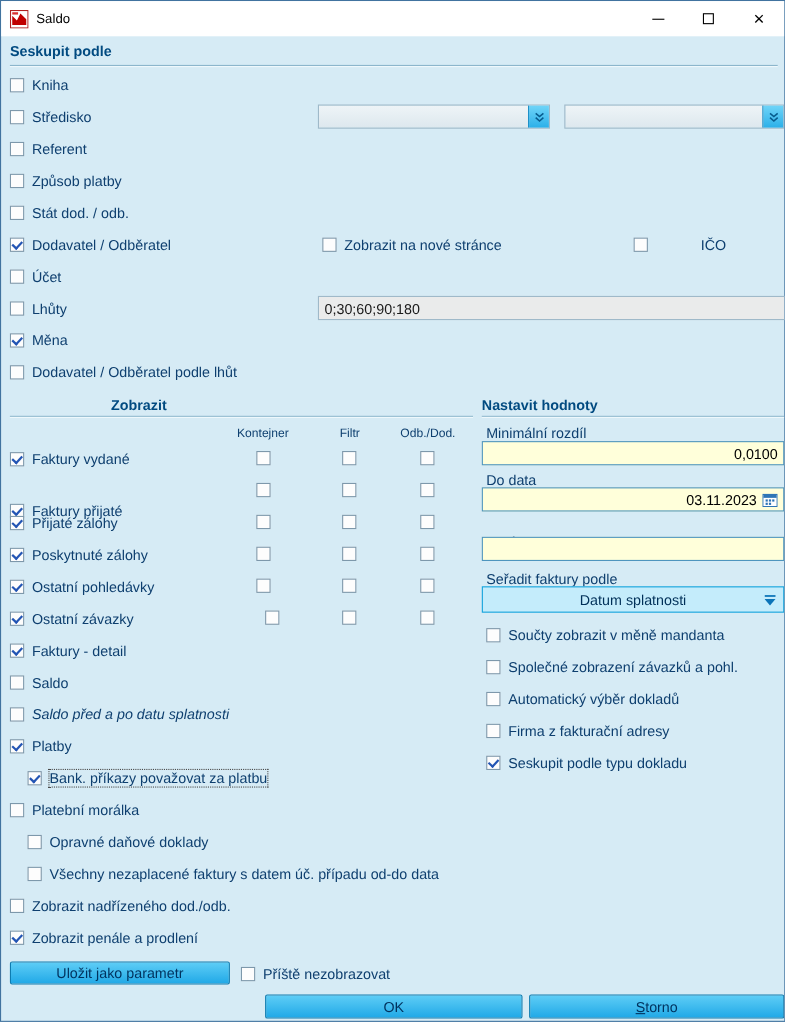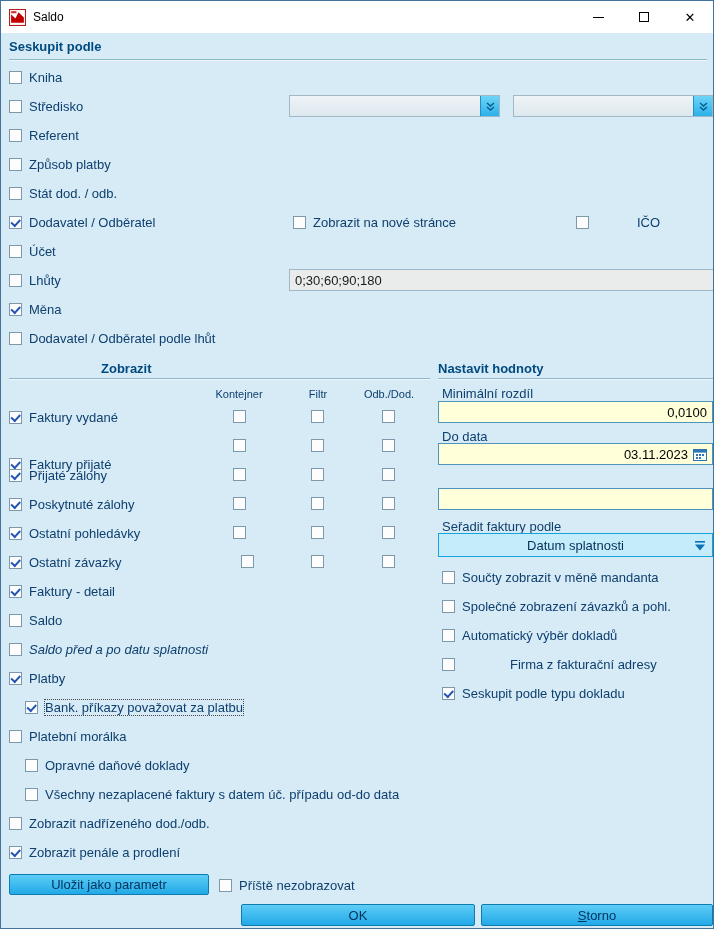--- a/index.html
+++ b/index.html
@@ -312,21 +312,21 @@
     <span class="lbl">Součty zobrazit v měně mandanta</span>
   </div>
   <div class="row" style="left:441px; top:595px;">
     <span class="cb" data-checked="false"></span>
     <span class="lbl">Společné zobrazení závazků a pohl.</span>
   </div>
   <div class="row" style="left:441px; top:624px;">
     <span class="cb" data-checked="false"></span>
     <span class="lbl">Automatický výběr dokladů</span>
   </div>
-  <div class="row" style="left:441px; top:653px;gap:48px;">
+  <div class="row" style="left:441px; top:653px;">
     <span class="cb" data-checked="false"></span>
     <span class="lbl">Firma z fakturační adresy</span>
   </div>
   <div class="row" style="left:441px; top:682px;">
     <span class="cb" data-checked="true"></span>
     <span class="lbl">Seskupit podle typu dokladu</span>
   </div>
 
   <div class="btn" style="left:8px; top:873px; width:200px; height:21px;">
     <span>Uložit jako parametr</span>

